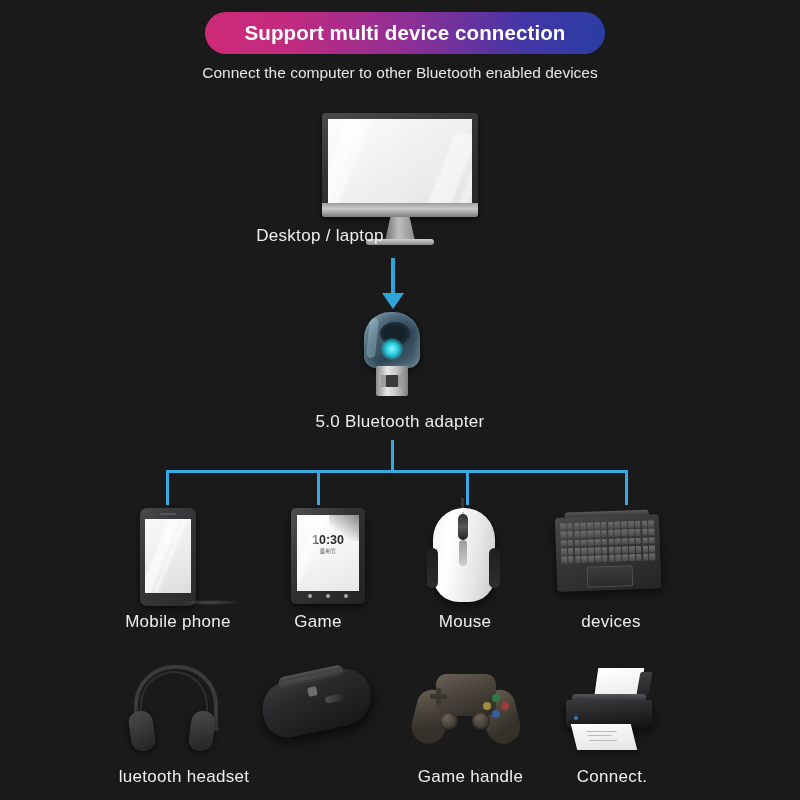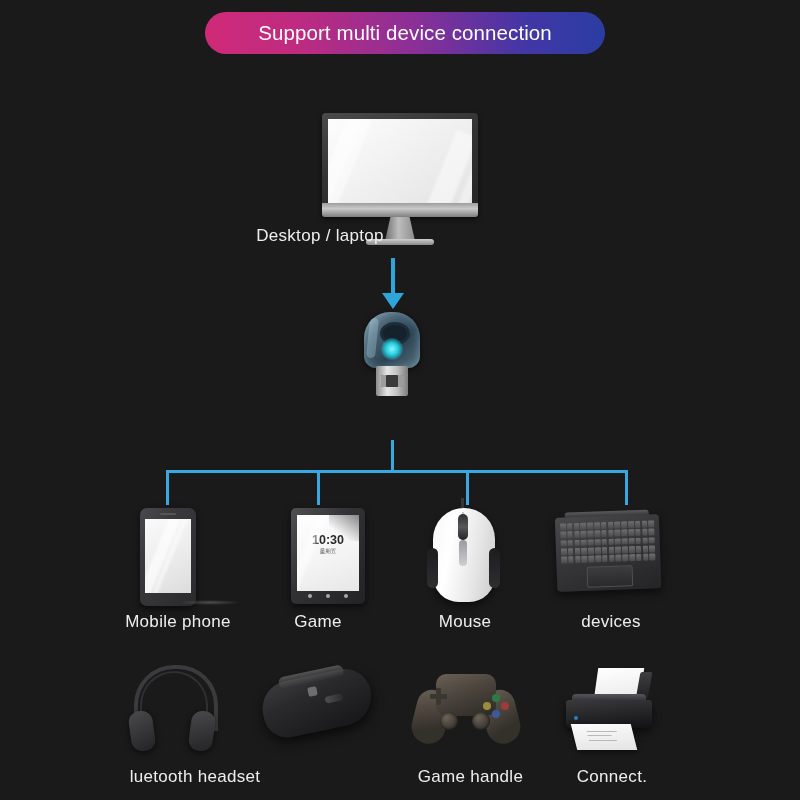--- a/index.html
+++ b/index.html
@@ -27,21 +27,21 @@
     width: 400px;
     height: 42px;
     border-radius: 21px;
     background: linear-gradient(90deg, #cf2a78 0%, #c02b80 22%, #8c2f97 52%, #4336a6 80%, #2a3da2 100%);
     display: flex;
     align-items: center;
     justify-content: center;
   }
   .banner-text {
     font-size: 20.5px;
-    font-weight: normal;
+    font-weight: bold;
     color: #ffffff;
     letter-spacing: .1px;
     white-space: nowrap;
   }
   .subtitle {
     position: absolute;
     left: 0;
     top: 64px;
     width: 800px;
     text-align: center;
@@ -545,20 +545,21 @@
   }
 </style>
 </head>
 <body>
 
 <div id="page">
 
   <div class="banner">
     <span class="banner-text">Support multi device connection</span>
   </div>
+  <div class="subtitle">Connect the computer to other Bluetooth enabled devices</div>
 
   <div class="monitor">
     <div class="mon-bezel"></div>
     <div class="mon-screen">
       <div class="glare g1"></div>
       <div class="glare g2"></div>
       <div class="glare g3"></div>
       <div class="glare g4"></div>
     </div>
     <div class="mon-barshine"></div>
@@ -571,20 +572,21 @@
   <div class="arrow-head"></div>
 
   <div class="adapter">
     <div class="adp-body">
       <div class="adp-hl"></div>
       <div class="adp-ring"></div>
       <div class="adp-glow"></div>
     </div>
     <div class="adp-usb"></div>
   </div>
+  <div class="node-label" style="left:0; top:412px; width:800px;">5.0 Bluetooth adapter</div>
 
   <div class="bracket-stem"></div>
   <div class="bracket-bar"></div>
   <div class="bracket-drop" style="left:166px;"></div>
   <div class="bracket-drop" style="left:317px;"></div>
   <div class="bracket-drop" style="left:466px;"></div>
   <div class="bracket-drop" style="left:625px;"></div>
 
   <div class="device" style="left:140px; top:508px; width:100px; height:100px;">
     <div class="phone-body">
@@ -706,21 +708,21 @@
     </div>
   </div>
   <div class="node-label" style="left:556px; top:612px; width:110px;">devices</div>
 
   <div class="device" style="left:128px; top:665px; width:90px; height:90px;">
     <div class="hs-band"></div>
     <div class="hs-band2"></div>
     <div class="hs-cup-l"></div>
     <div class="hs-cup-r"></div>
   </div>
-  <div class="node-label" style="left:120px; top:767px; width:150px;">luetooth headset</div>
+  <div class="node-label" style="left:109px; top:767px; width:150px;">luetooth headset</div>
 
   <div class="device" style="left:262px; top:665px; width:130px; height:90px;">
     <div class="spk-body"></div>
     <div class="spk-top"></div>
     <div class="spk-logo"></div>
     <div class="spk-btns"></div>
   </div>
 
   <div class="device" style="left:410px; top:668px; width:116px; height:86px;">
     <div class="gp-wing-l"></div>

